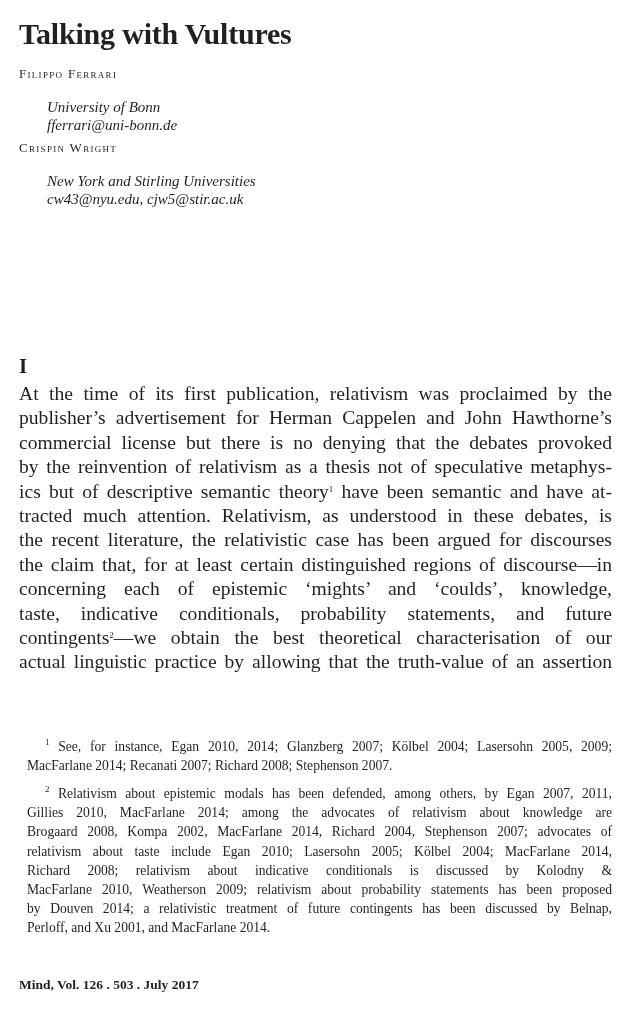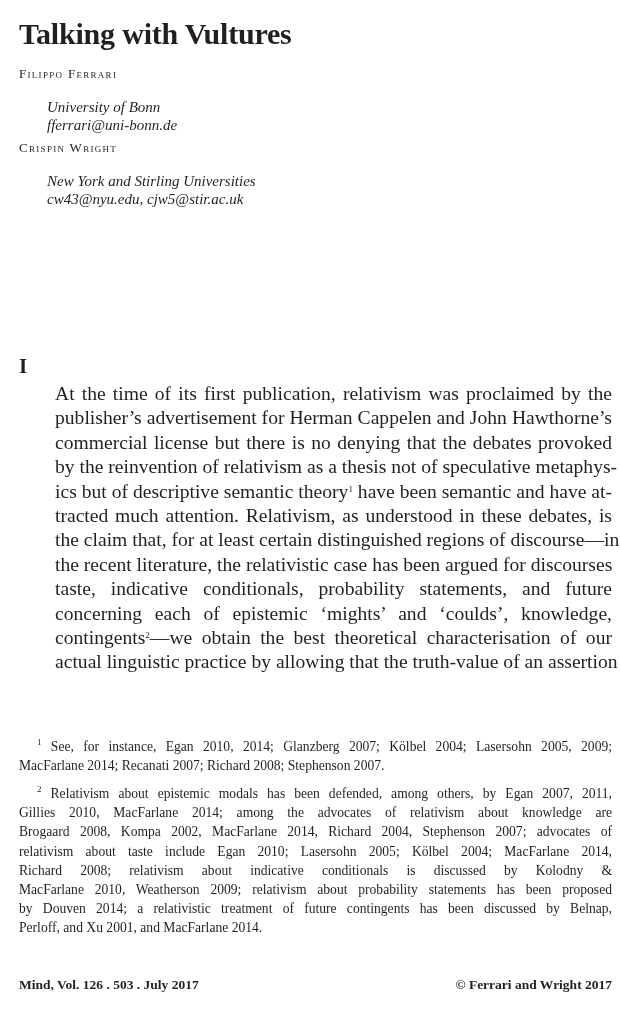--- a/index.html
+++ b/index.html
@@ -22,23 +22,23 @@
     font-size: 15px; font-style: italic; line-height: 18px;
   }
   .section-heading {
     position: absolute; left: 0; top: 353px; margin: 0;
     font-size: 21px; font-weight: bold; line-height: 26px;
   }
   .body-text {
     position: absolute; left: 0; top: 382px; width: 593px; margin: 0;
     font-size: 19.6px; line-height: 24.4px; text-align: justify; hyphens: manual;
   }
-  .body-line { display: block; text-align: justify; text-align-last: justify; white-space: nowrap; overflow: visible; margin-left: 36px; }
+  .body-line { display: block; text-align: justify; text-align-last: justify; white-space: nowrap; overflow: visible; }
   .fn-block { position: absolute; left: 0; width: 593px; margin: 0; font-size: 13.6px; line-height: 19.2px; }
-  .fn-line { display: block; text-align: justify; text-align-last: justify; white-space: nowrap; }
+  .fn-line { display: block; text-align: justify; text-align-last: justify; white-space: nowrap; margin-left: 8px; }
   .fn-line.last { text-align-last: left; }
   .fn-line.first { padding-left: 18px; }
   sup { font-size: 9px; vertical-align: 6px; line-height: 0; }
   .footer { position: absolute; left: 0; width: 593px; font-size: 13.5px; font-weight: bold; line-height: 18px; margin: 0; }
   .footer-row { display: flex; justify-content: space-between; gap: 34px; }
   .footer-row2 span + span { margin-left: 10px; }
 </style>
 </head>
 <body>
 
@@ -56,24 +56,24 @@
 
   <h2 class="section-heading">I</h2>
 
   <div class="body-text">
     <span class="body-line">At the time of its first publication, relativism was proclaimed by the</span>
     <span class="body-line">publisher’s advertisement for Herman Cappelen and John Hawthorne’s</span>
     <span class="body-line">commercial license but there is no denying that the debates provoked</span>
     <span class="body-line">by the reinvention of relativism as a thesis not of speculative metaphys-</span>
     <span class="body-line"><span>ics but of descriptive semantic theory</span><sup>1</sup><span> have been semantic and have at-</span></span>
     <span class="body-line">tracted much attention. Relativism, as understood in these debates, is</span>
+    <span class="body-line">the recent literature, the relativistic case has been argued for discourses</span>
     <span class="body-line">the claim that, for at least certain distinguished regions of discourse—in</span>
-    <span class="body-line">the recent literature, the relativistic case has been argued for discourses</span>
+    <span class="body-line">concerning each of epistemic ‘mights’ and ‘coulds’, knowledge,</span>
     <span class="body-line">taste, indicative conditionals, probability statements, and future</span>
-    <span class="body-line">concerning each of epistemic ‘mights’ and ‘coulds’, knowledge,</span>
     <span class="body-line"><span>contingents</span><sup>2</sup><span>—we obtain the best theoretical characterisation of our</span></span>
     <span class="body-line">actual linguistic practice by allowing that the truth-value of an assertion</span>
   </div>
 
   <div class="fn-block" style="top:737px;">
     <span class="fn-line first"><sup>1</sup> <span>See, for instance, Egan 2010, 2014; Glanzberg 2007; Kölbel 2004; Lasersohn 2005, 2009;</span></span>
     <span class="fn-line last">MacFarlane 2014; Recanati 2007; Richard 2008; Stephenson 2007.</span>
   </div>
 
   <div class="fn-block" style="top:784px;">
@@ -83,17 +83,16 @@
     <span class="fn-line">relativism about taste include Egan 2010; Lasersohn 2005; Kölbel 2004; MacFarlane 2014,</span>
     <span class="fn-line">Richard 2008; relativism about indicative conditionals is discussed by Kolodny &amp;</span>
     <span class="fn-line">MacFarlane 2010, Weatherson 2009; relativism about probability statements has been proposed</span>
     <span class="fn-line">by Douven 2014; a relativistic treatment of future contingents has been discussed by Belnap,</span>
     <span class="fn-line last">Perloff, and Xu 2001, and MacFarlane 2014.</span>
   </div>
 
   <div class="footer" style="top:976px;">
     <div class="footer-row">
       <span>Mind, Vol. 126 . 503 . July 2017</span>
-      <span>© Ferrari and Wright 2017</span>
     </div>
   </div>
 
 </div>
 
 </body></html>

